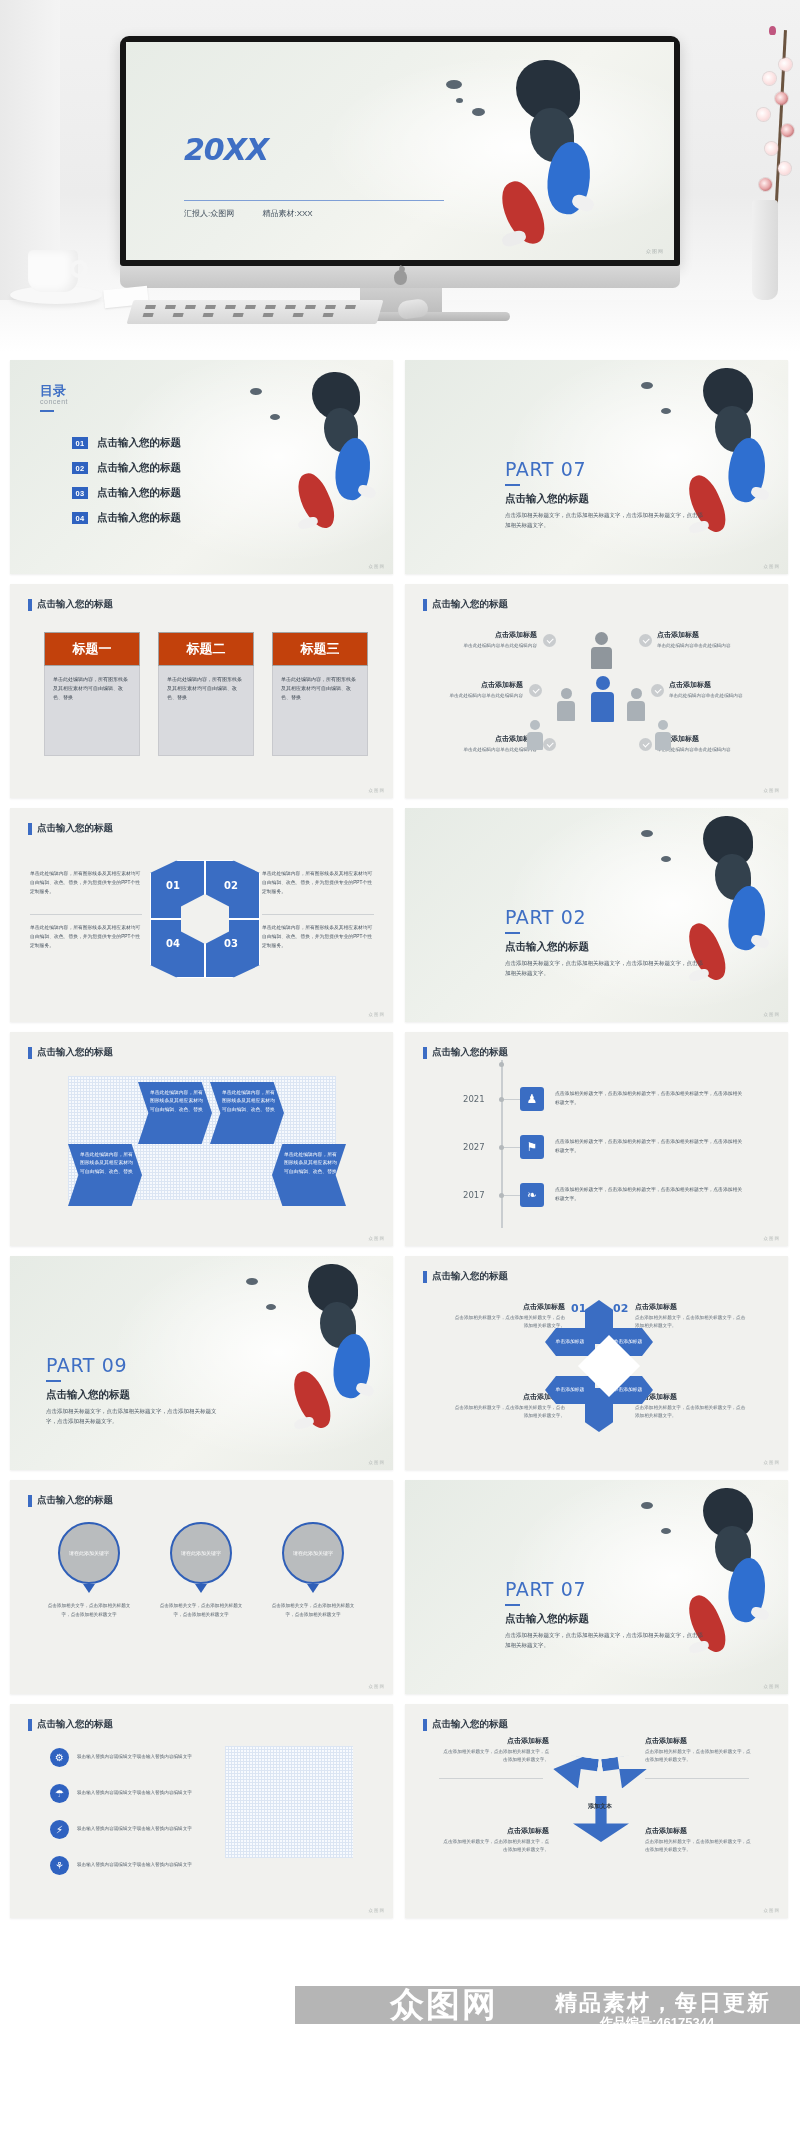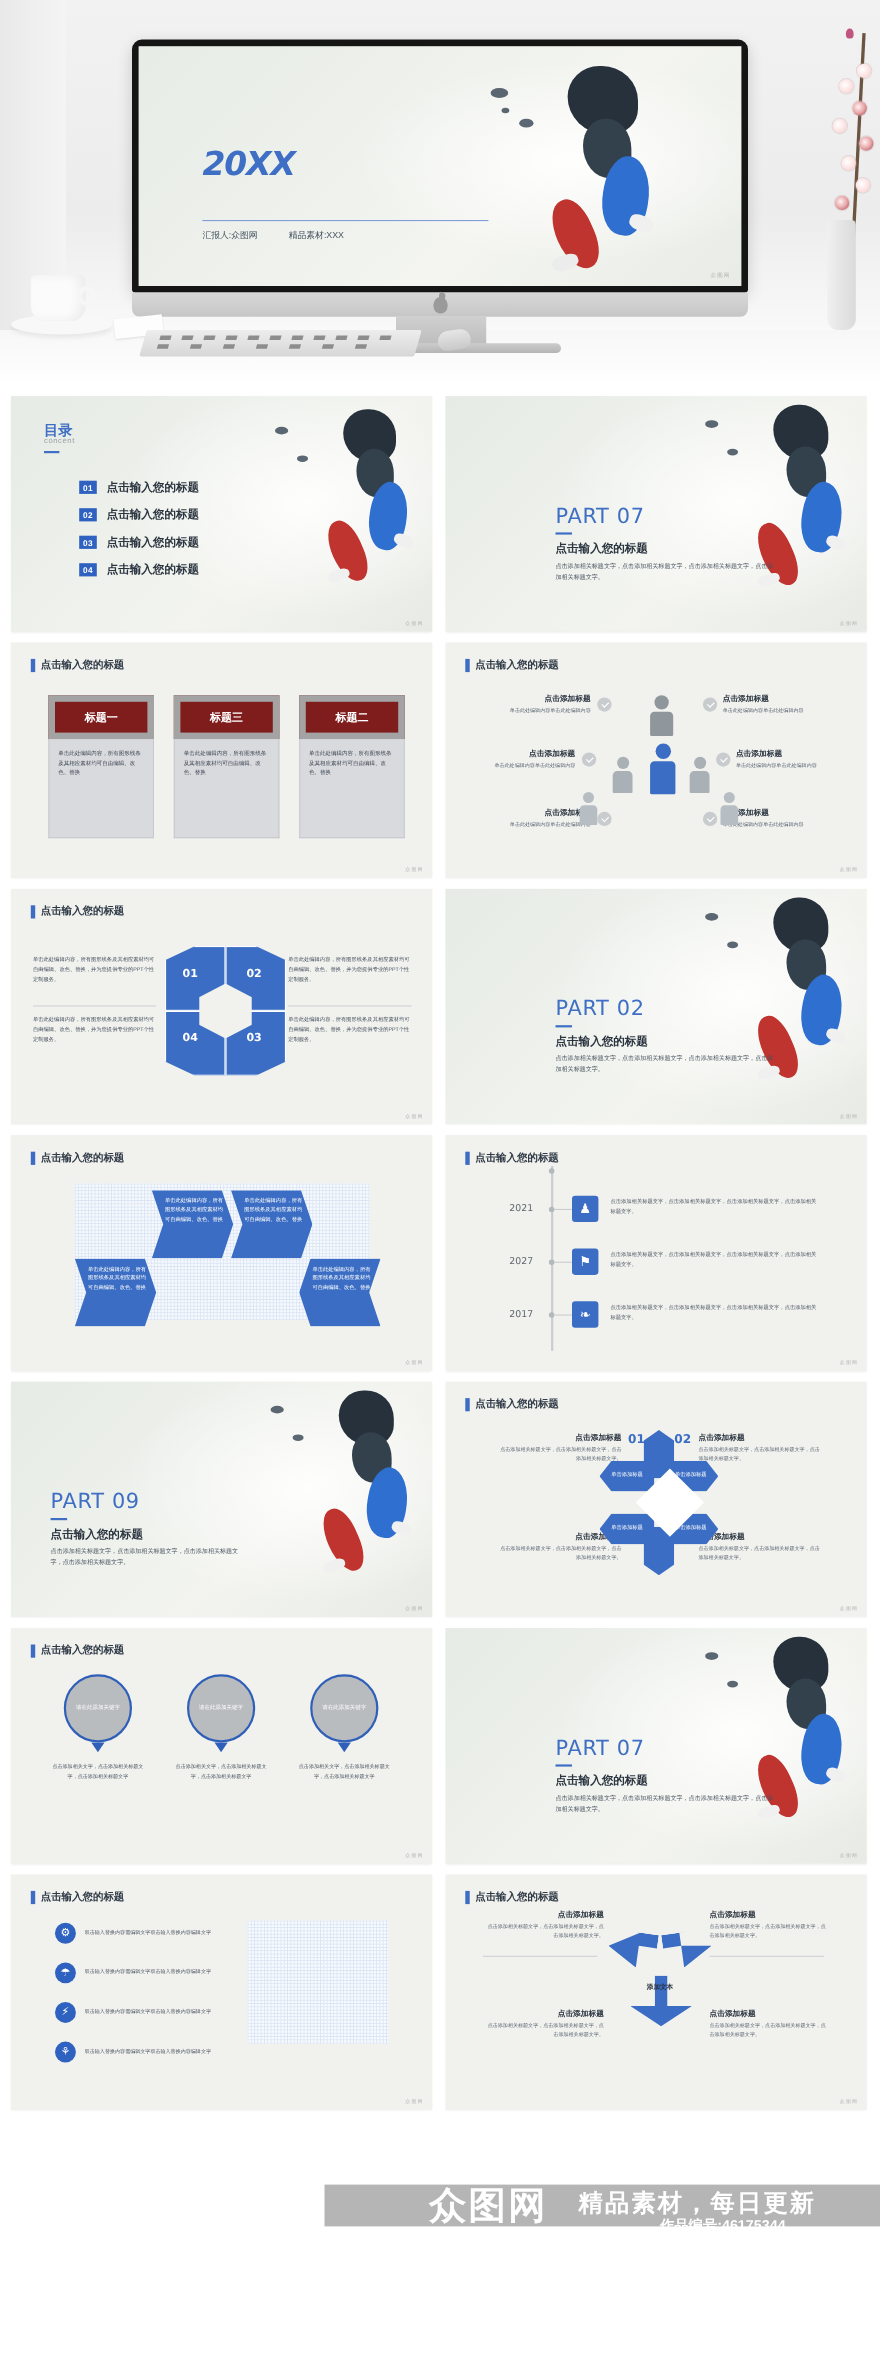--- a/index.html
+++ b/index.html
@@ -135,21 +135,21 @@
 
   
   .part-big{ position:absolute; left:100px; top:98px; color:#3f6fc4; font-size:19px; letter-spacing:.6px; font-family:"DejaVu Sans",sans-serif; }
   .part-dash{ position:absolute; left:100px; top:124px; width:15px; height:2px; background:#3f6fc4; }
   .part-sub{ position:absolute; left:100px; top:132px; color:#2b3540; font-size:10.5px; font-weight:bold; }
   .part-body{ position:absolute; left:100px; top:150px; width:200px; color:#46525e; font-size:5.5px; line-height:1.85; }
 
   
   .tbl{ position:absolute; left:34px; top:48px; display:flex; gap:18px; }
   .tcol{ width:96px; }
-  .tcol .th{ background:#7f1d1d; color:#fff; font-size:10px; font-weight:bold; text-align:center; padding:7px 0; border:6px solid #a3a3a3; }
+  .tcol .th{ background:#c2410c; color:#fff; font-size:13px; font-weight:bold; text-align:center; padding:7px 0; border:1px solid #a3a3a3; }
   .tcol .td{ background:#d9dade; color:#3e4853; font-size:5px; line-height:1.8; padding:9px 8px; height:90px; border:1px solid #c8c9cd; border-top:none; }
 
   
   .ppl-item{ position:absolute; width:112px; }
   .ppl-item .pt{ font-size:7px; font-weight:bold; color:#2b3540; }
   .ppl-item .pb{ font-size:4.6px; color:#5b6773; line-height:1.75; margin-top:2px; }
   .ppl-item.r{ text-align:left; }
   .ppl-item.l{ text-align:right; }
   .tick{ position:absolute; width:13px; height:13px; border-radius:50%; background:#c9ccce; }
   .tick:after{ content:""; position:absolute; left:3.5px; top:4px; width:5px; height:2.5px; border-left:1.5px solid #fff; border-bottom:1.5px solid #fff; transform:rotate(-45deg); }
@@ -207,21 +207,21 @@
   .recblk .b{ font-size:4.6px; color:#5b6773; line-height:1.8; margin-top:2px; }
   .recrule{ position:absolute; height:1px; background:#cfd2d4; width:104px; }
 
   
   .watermark{
     position:absolute; left:0; top:1986px; width:800px; height:62px;
     pointer-events:none; z-index:40;
   }
   .wm-band{ position:absolute; left:295px; top:0; width:505px; height:38px; background:rgba(120,120,120,.55); }
   .wm-logo{ position:absolute; left:390px; top:-4px; font-size:34px; font-weight:bold; color:#fff; letter-spacing:2px; }
-  .wm-tag{ position:absolute; left:526px; top:2px; font-size:22px; font-weight:bold; color:#fff; letter-spacing:2px; white-space:nowrap; }
+  .wm-tag{ position:absolute; left:555px; top:2px; font-size:22px; font-weight:bold; color:#fff; letter-spacing:2px; white-space:nowrap; }
   .wm-code{ position:absolute; left:600px; top:28px; font-size:13px; color:#fff; font-weight:bold; }
 </style>
 </head>
 <body>
 
 <div class="hero">
   <div class="hero-left-panel"></div>
   <div class="desk"></div>
 
   <div class="monitor">
@@ -352,25 +352,25 @@
     <div class="shead">
       <span class="bar"></span>
       <span class="txt">点击输入您的标题</span>
     </div>
     <div class="tbl">
       <div class="tcol">
         <div class="th">标题一</div>
         <div class="td">单击此处编辑内容，所有图形线条及其相应素材均可自由编辑、改色、替换</div>
       </div>
       <div class="tcol">
+        <div class="th">标题二</div>
+        <div class="td">单击此处编辑内容，所有图形线条及其相应素材均可自由编辑、改色、替换</div>
+      </div>
+      <div class="tcol">
         <div class="th">标题三</div>
-        <div class="td">单击此处编辑内容，所有图形线条及其相应素材均可自由编辑、改色、替换</div>
-      </div>
-      <div class="tcol">
-        <div class="th">标题二</div>
         <div class="td">单击此处编辑内容，所有图形线条及其相应素材均可自由编辑、改色、替换</div>
       </div>
     </div>
     <div class="wmark">众图网</div>
   </div>
 
   <div class="slide">
     <div class="shead">
       <span class="bar"></span>
       <span class="txt">点击输入您的标题</span>

